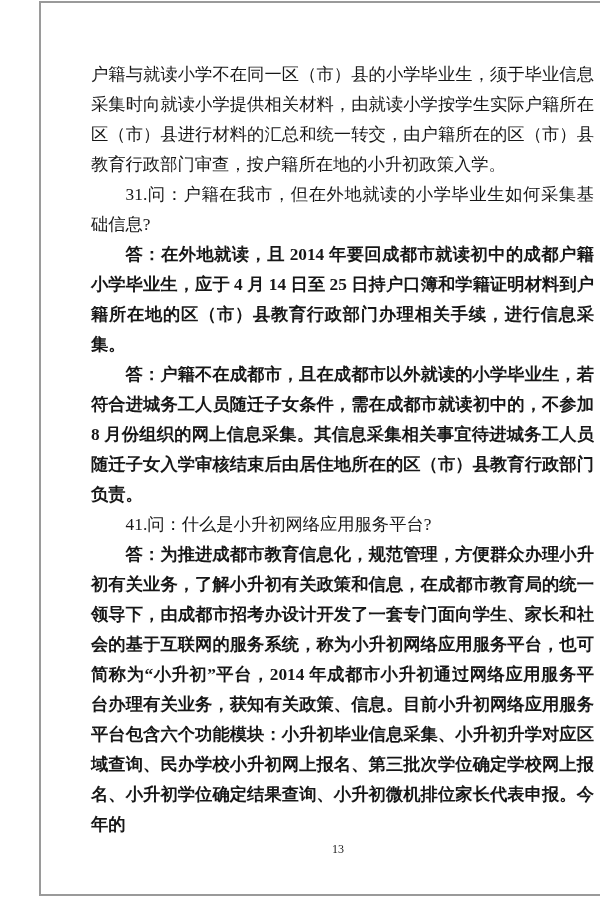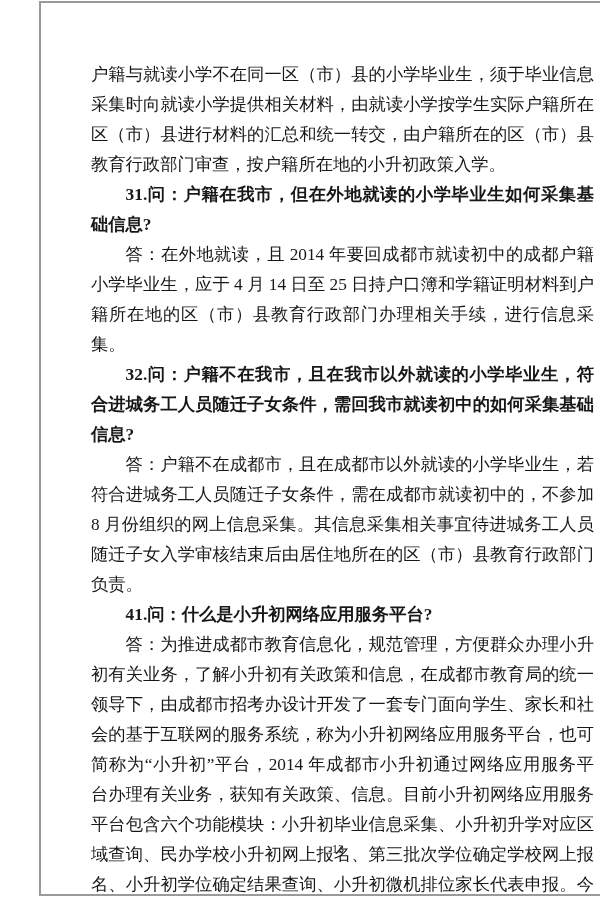--- a/index.html
+++ b/index.html
@@ -37,23 +37,24 @@
     text-align: justify;
     text-justify: inter-character;
     letter-spacing: 0px;
   }
   .para {
     margin: 0;
     padding: 0;
   }
   .para.indent {
     text-indent: 2em;
+    font-weight: bold;
   }
   .para.question {
-    font-weight: 700;
+    font-weight: 400;
   }
   .page-number {
     position: absolute;
     left: 0;
     top: 839px;
     width: 600px;
     text-align: center;
     font-family: "Liberation Serif", "DejaVu Serif", serif;
     font-size: 12px;
     line-height: 20px;
@@ -63,20 +64,19 @@
 </head>
 <body>
 
 <div class="screen">
   <div class="page-frame"></div>
 
   <div class="text-column">
     <p class="para">户籍与就读小学不在同一区（市）县的小学毕业生，须于毕业信息采集时向就读小学提供相关材料，由就读小学按学生实际户籍所在区（市）县进行材料的汇总和统一转交，由户籍所在的区（市）县教育行政部门审查，按户籍所在地的小升初政策入学。</p>
     <p class="para indent question">31.问：户籍在我市，但在外地就读的小学毕业生如何采集基础信息?</p>
     <p class="para indent">答：在外地就读，且 2014 年要回成都市就读初中的成都户籍小学毕业生，应于 4 月 14 日至 25 日持户口簿和学籍证明材料到户籍所在地的区（市）县教育行政部门办理相关手续，进行信息采集。</p>
-    <p class="para indent question">32.问：户籍不在我市，且在我市以外就读的小学毕业生，符合进城务工人员随迁子女条件，需回我市就读初中的如何采集基础信息?</p>
     <p class="para indent">答：户籍不在成都市，且在成都市以外就读的小学毕业生，若符合进城务工人员随迁子女条件，需在成都市就读初中的，不参加 8 月份组织的网上信息采集。其信息采集相关事宜待进城务工人员随迁子女入学审核结束后由居住地所在的区（市）县教育行政部门负责。</p>
     <p class="para indent question">41.问：什么是小升初网络应用服务平台?</p>
     <p class="para indent">答：为推进成都市教育信息化，规范管理，方便群众办理小升初有关业务，了解小升初有关政策和信息，在成都市教育局的统一领导下，由成都市招考办设计开发了一套专门面向学生、家长和社会的基于互联网的服务系统，称为小升初网络应用服务平台，也可简称为“小升初”平台，2014 年成都市小升初通过网络应用服务平台办理有关业务，获知有关政策、信息。目前小升初网络应用服务平台包含六个功能模块：小升初毕业信息采集、小升初升学对应区域查询、民办学校小升初网上报名、第三批次学位确定学校网上报名、小升初学位确定结果查询、小升初微机排位家长代表申报。今年的</p>
   </div>
 
   <div class="page-number">13</div>
 </div>
 
 </body></html>

